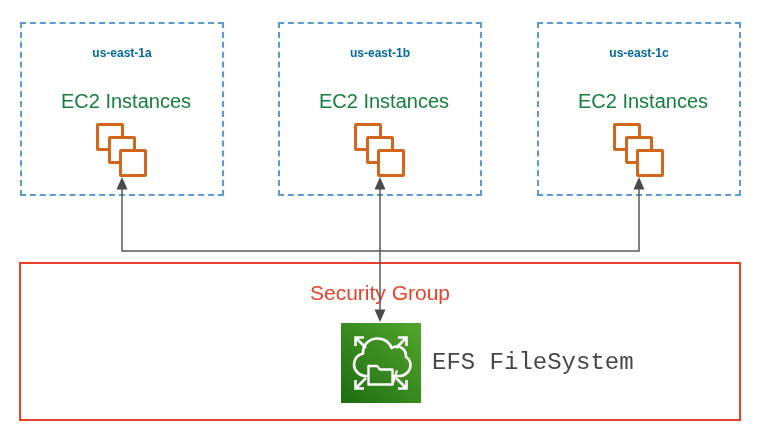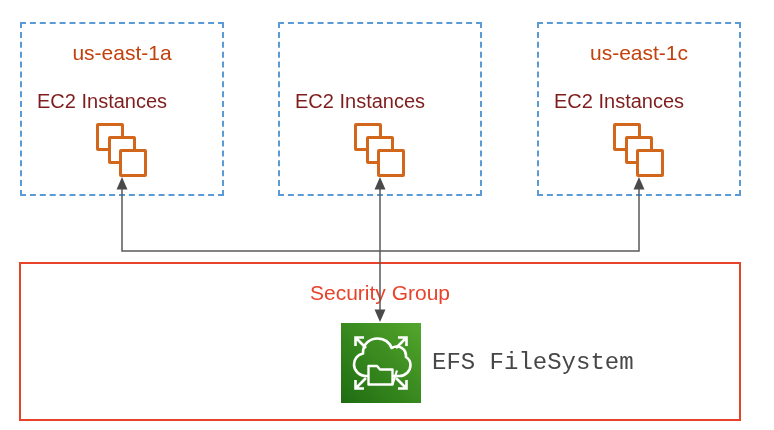--- a/index.html
+++ b/index.html
@@ -7,25 +7,25 @@
     position:relative;width:774px;height:430px;background:#ffffff;
     font-family:"Liberation Sans", sans-serif;overflow:hidden;
   }
   
   .zone{
     position:absolute;top:22px;width:204px;height:174px;box-sizing:border-box;
     border:2px dashed #5B9BD5;background:#ffffff;
   }
   .zone-name{
     position:absolute;top:17px;left:0;width:100%;text-align:center;
-    color:#c2410c;font-size:21px;line-height:24px;
+    color:#0369a1;font-size:12px;line-height:24px;font-weight:bold;
   }
   .zone-service{
-    position:absolute;top:65px;left:15px;width:100%;
-    color:#7f1d1d;font-size:20px;line-height:24px;
+    position:absolute;top:65px;left:4px;width:100%;text-align:center;
+    color:#15803d;font-size:20px;line-height:24px;
   }
   
   .ec2-stack{
     position:absolute;top:99px;left:50%;transform:translateX(-50%);
     width:52px;height:55px;
   }
   .ec2-sq{
     position:absolute;width:28px;height:28px;box-sizing:border-box;
     border:3px solid #D2671C;border-radius:2px;background:#ffffff;
   }
@@ -58,20 +58,21 @@
     <div class="zone-name">us-east-1a</div>
     <div class="zone-service">EC2 Instances</div>
     <div class="ec2-stack">
       <div class="ec2-sq sq1"></div>
       <div class="ec2-sq sq2"></div>
       <div class="ec2-sq sq3"></div>
     </div>
   </div>
 
   <div class="zone" style="left:278px;">
+    <div class="zone-name">us-east-1b</div>
     <div class="zone-service">EC2 Instances</div>
     <div class="ec2-stack">
       <div class="ec2-sq sq1"></div>
       <div class="ec2-sq sq2"></div>
       <div class="ec2-sq sq3"></div>
     </div>
   </div>
 
   <div class="zone" style="left:537px;">
     <div class="zone-name">us-east-1c</div>

